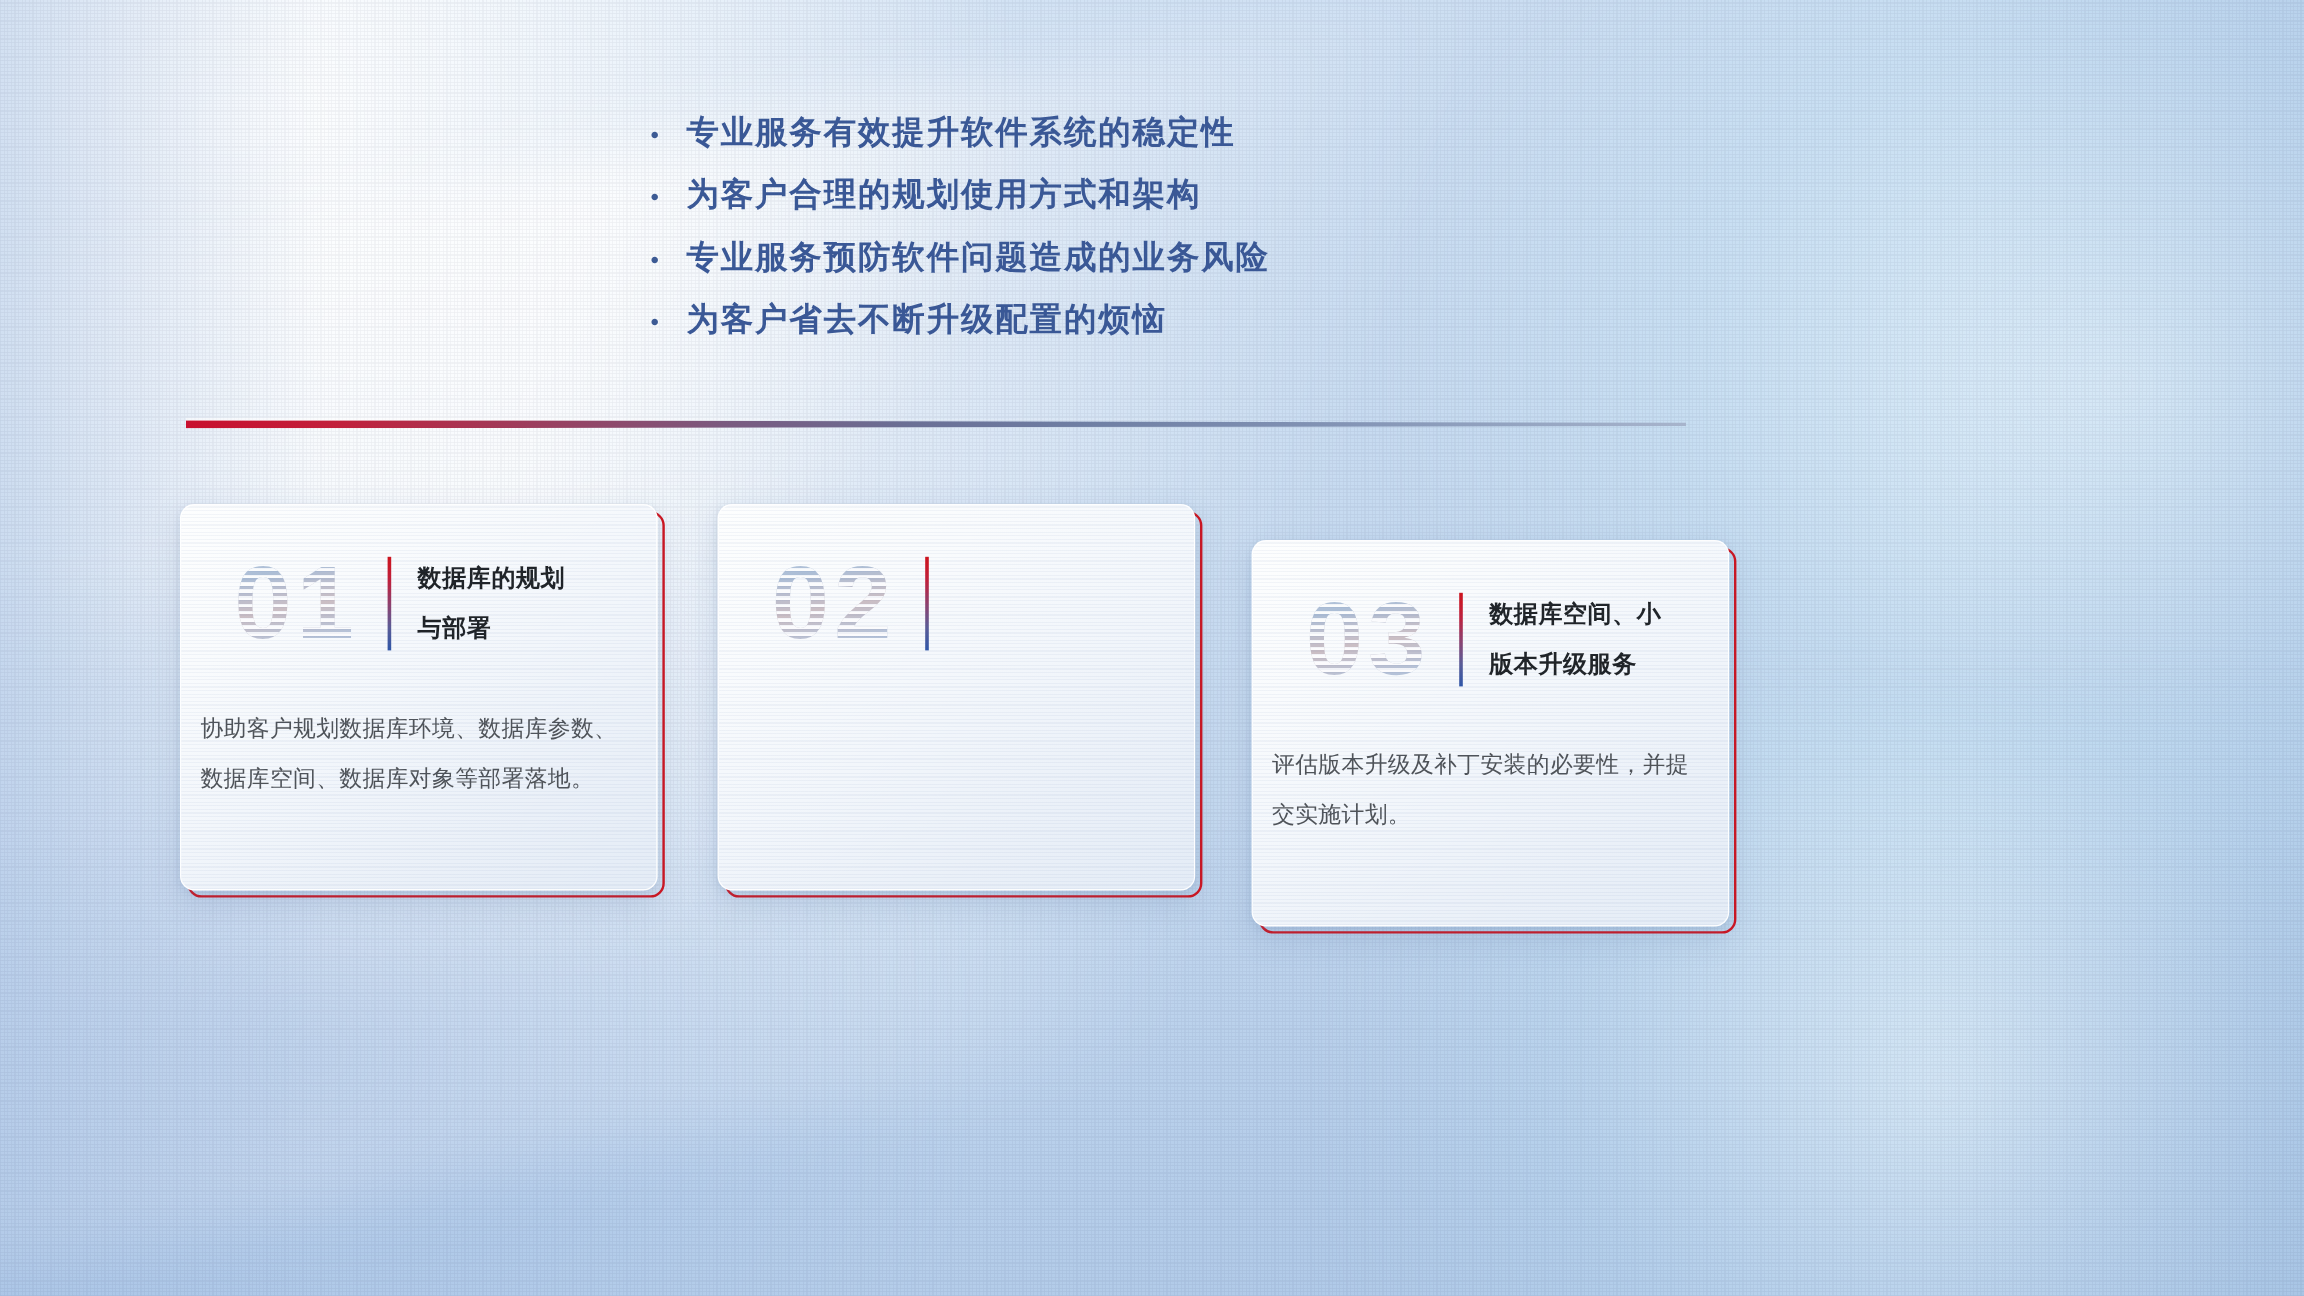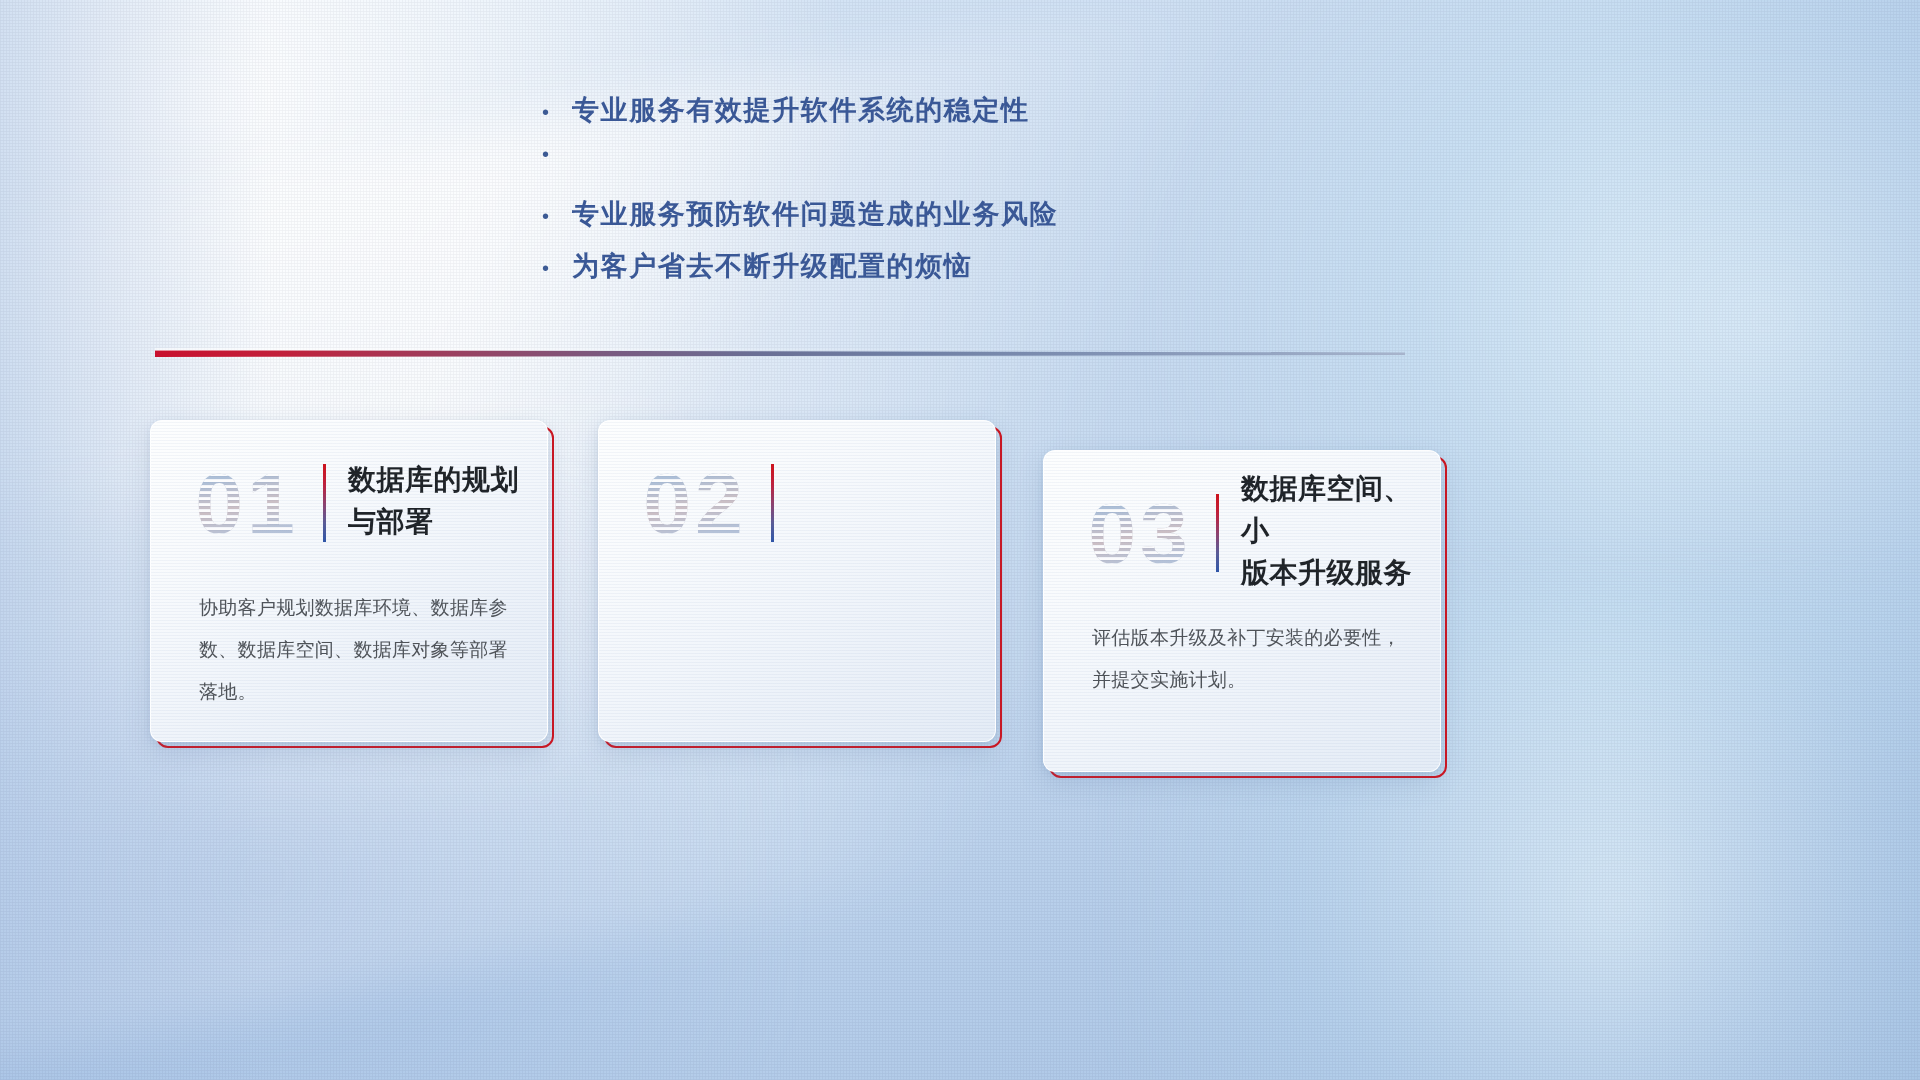--- a/index.html
+++ b/index.html
@@ -132,27 +132,26 @@
     -webkit-text-fill-color:transparent;
     opacity:.85;
     user-select:none;
   }
   .card-rule{
     width:3px;flex:0 0 3px;height:78px;
     margin:0 22px 0 2px;
     background:linear-gradient(180deg,#d0121b 0%,#c0203c 26%,#8c4270 52%,#5a5c97 76%,#2f56a8 100%);
   }
   .card-title{
-    font-size:28px;font-weight:700;color:#1f2327;
+    font-size:20px;font-weight:700;color:#1f2327;
     line-height:42px;letter-spacing:.5px;
     max-width:190px;
-    font-family:Liberation Mono, monospace;
   }
   .card-body{
-    position:absolute;left:48px;right:26px;top:166px;
+    position:absolute;left:16px;right:26px;top:166px;
     font-size:19px;line-height:42px;letter-spacing:.3px;
     color:#4f5358;
   }
 </style>
 </head>
 <body>
 
 <div id="bg">
   <div class="bg-base"></div>
   <div class="bg-glow-r"></div>
@@ -167,20 +166,21 @@
 
 <div id="bullets">
 
   <div class="bullet-row">
     <span class="bullet-dot">•</span>
     <span class="bullet-text">专业服务有效提升软件系统的稳定性</span>
   </div>
 
   <div class="bullet-row">
     <span class="bullet-dot">•</span>
+    <span class="bullet-text">为客户合理的规划使用方式和架构</span>
   </div>
 
   <div class="bullet-row">
     <span class="bullet-dot">•</span>
     <span class="bullet-text">专业服务预防软件问题造成的业务风险</span>
   </div>
 
   <div class="bullet-row">
     <span class="bullet-dot">•</span>
     <span class="bullet-text">为客户省去不断升级配置的烦恼</span>

